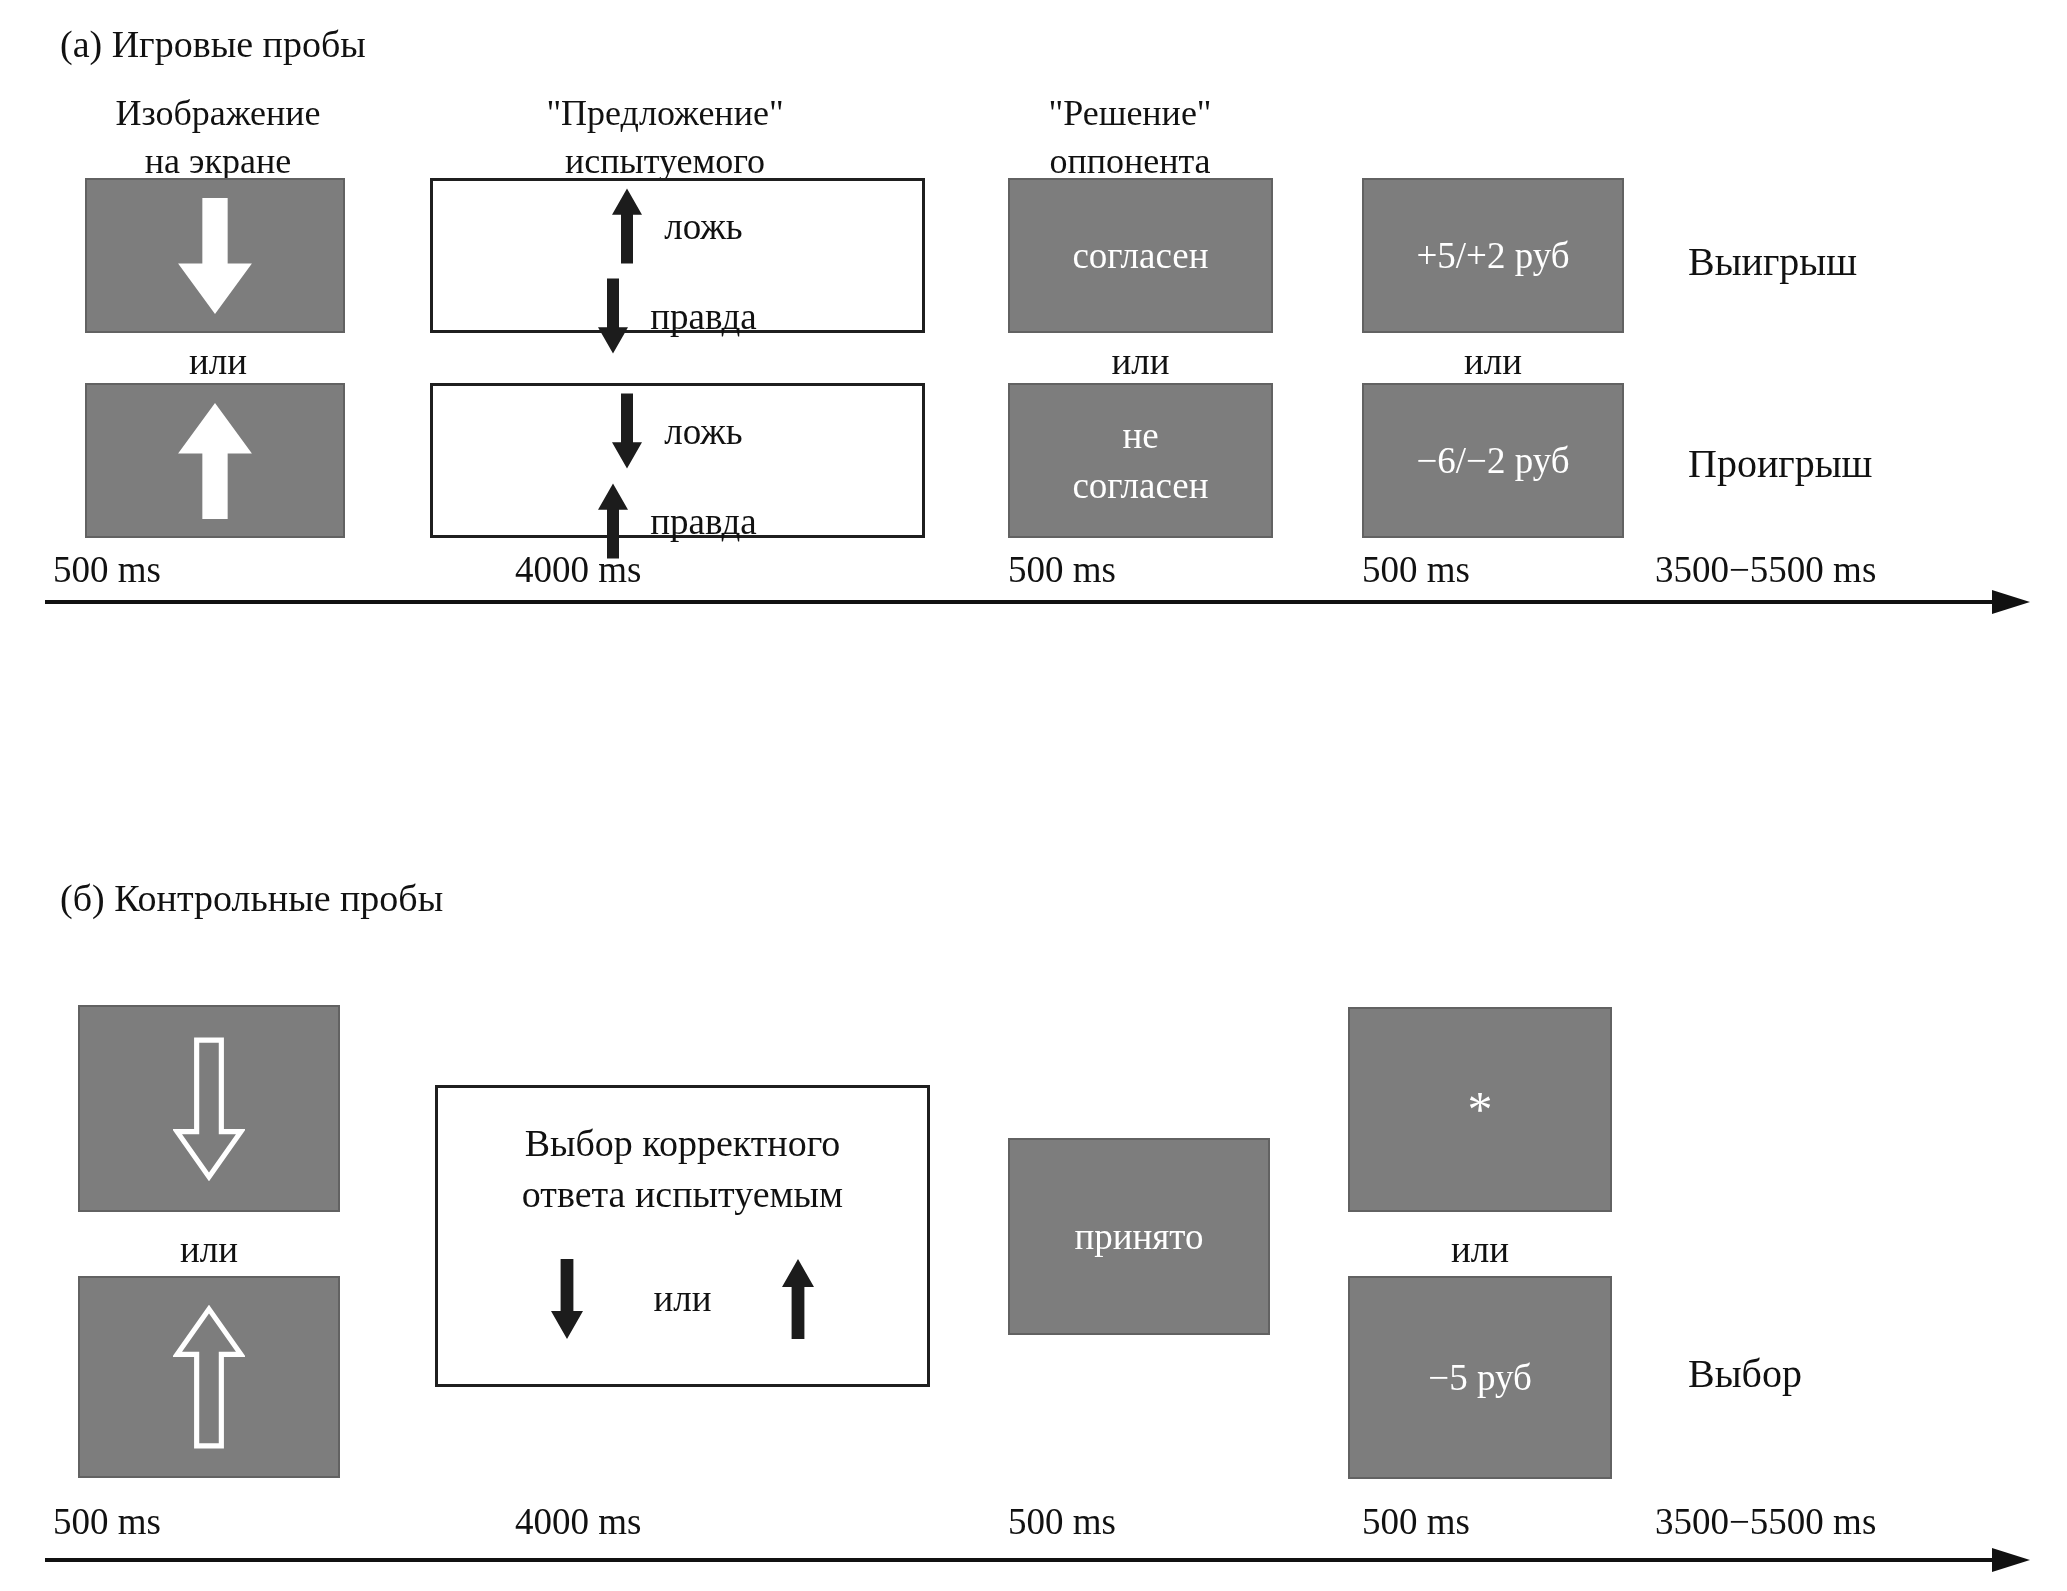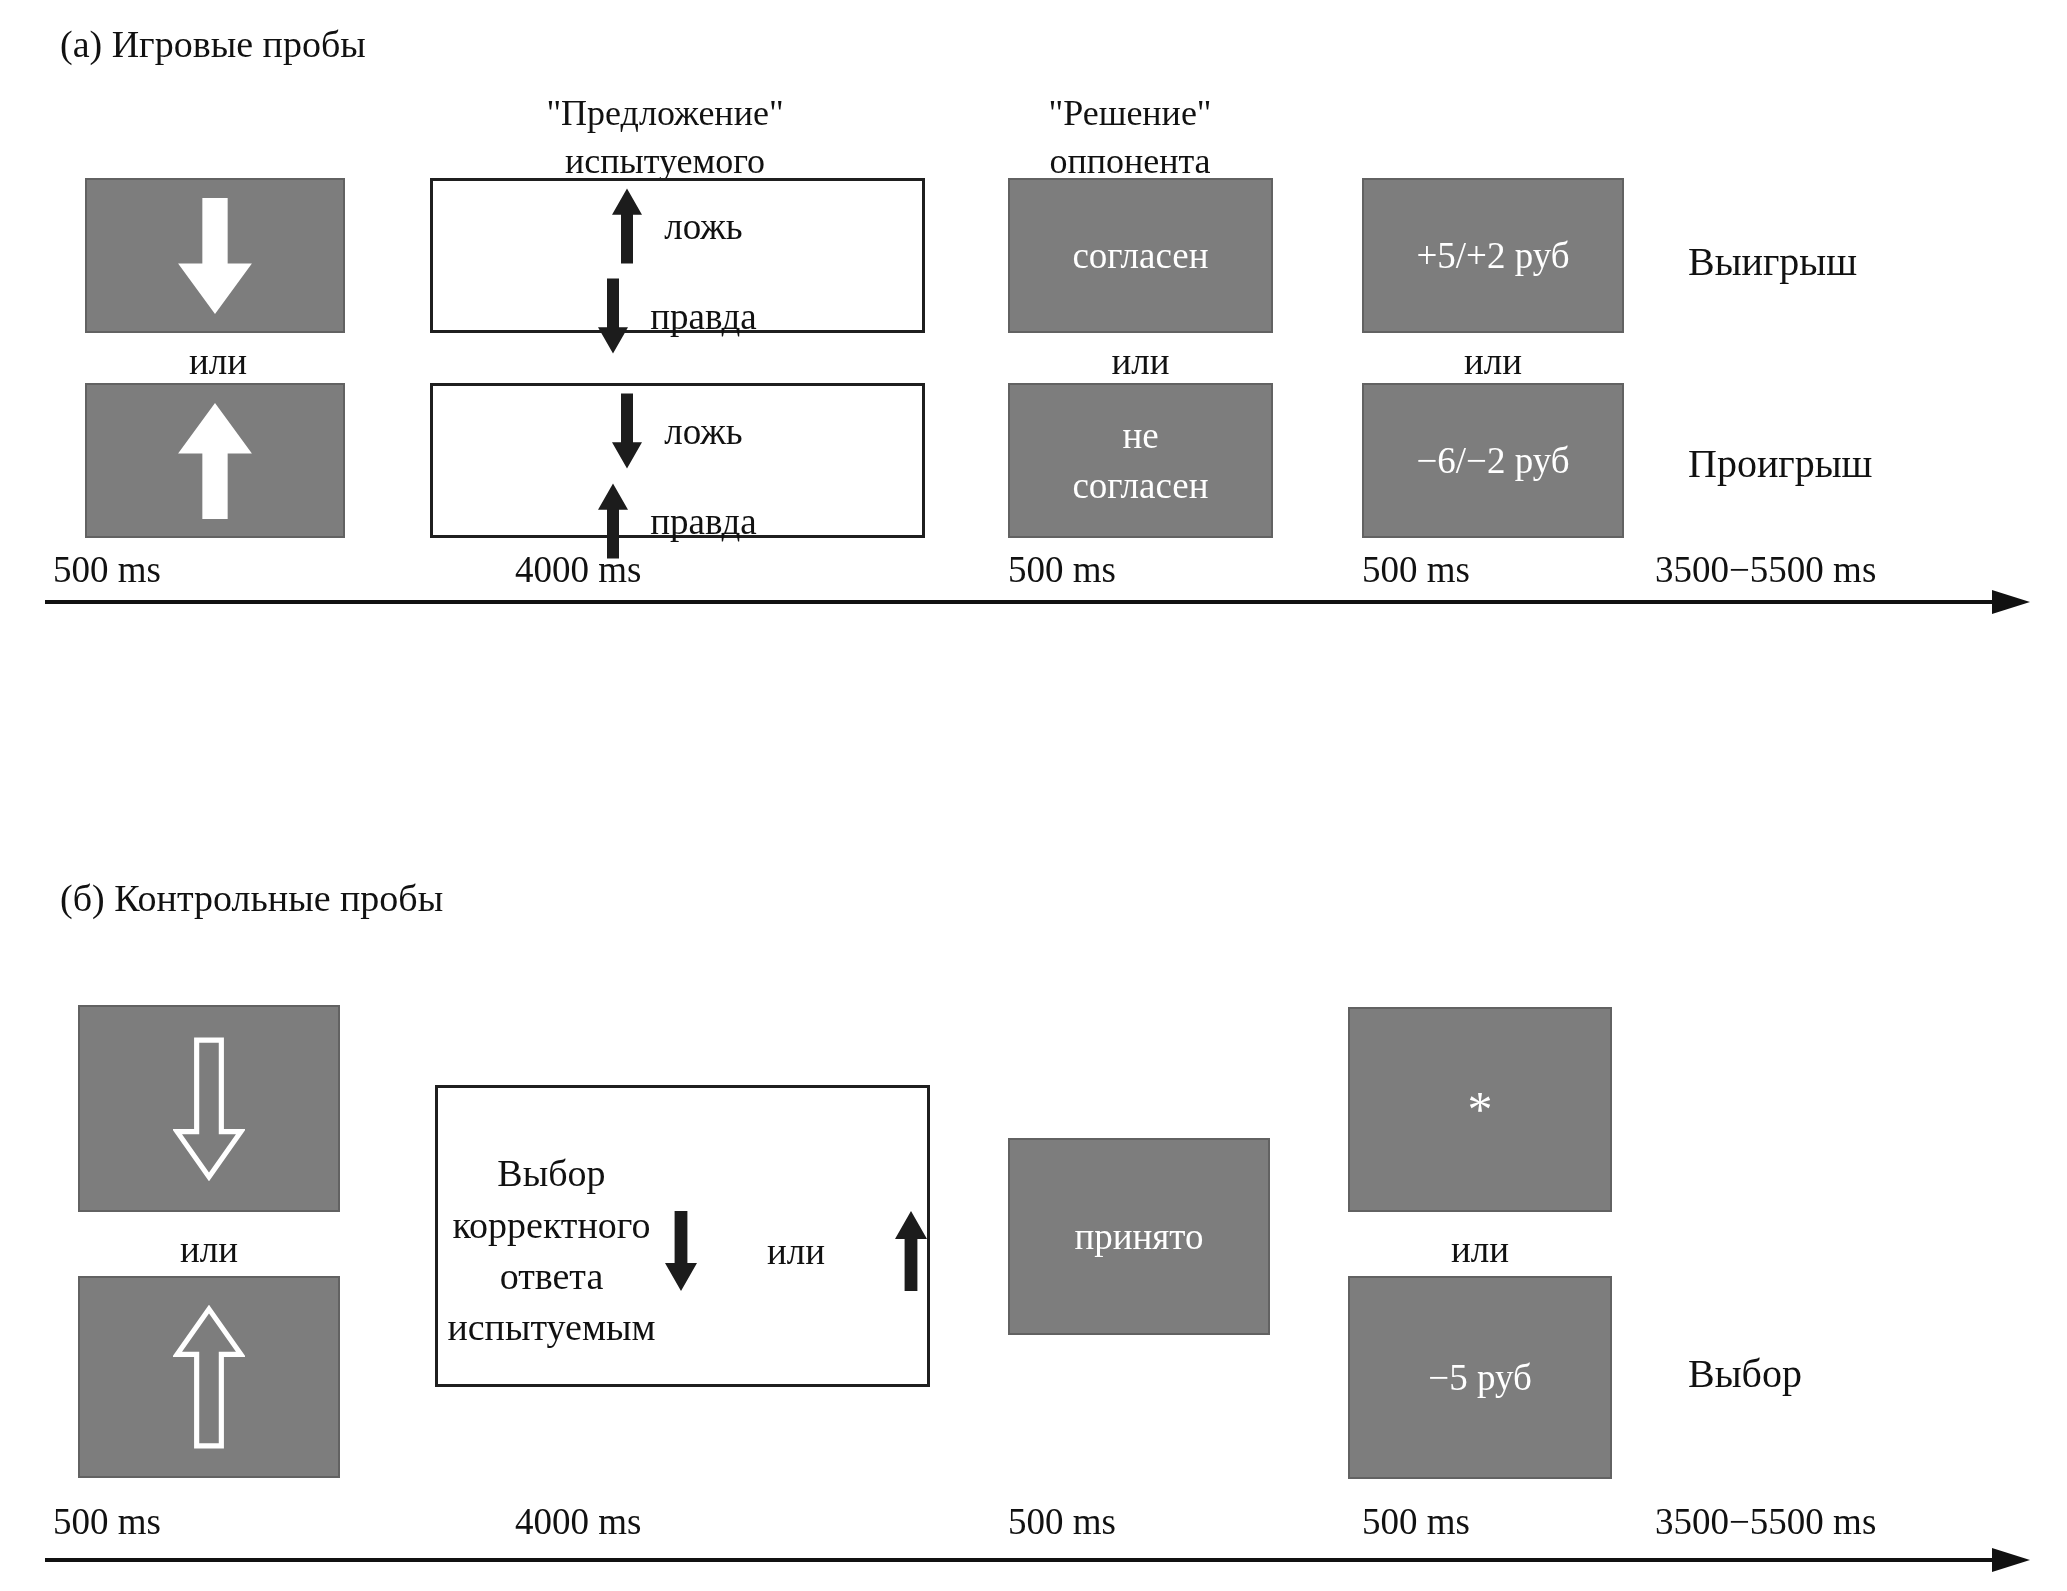--- a/index.html
+++ b/index.html
@@ -12,32 +12,36 @@
   .title { font-size:38px; white-space:nowrap; }
   .hdr { font-size:36px; line-height:1.32; text-align:center; }
   .or { font-size:37px; text-align:center; }
   .timing { font-size:37px; text-align:left; white-space:nowrap; }
   .outcome { font-size:40px; white-space:nowrap; }
   .box-label { font-size:37px; color:#fff; text-align:center; line-height:1.35; }
   .offer { display:flex;flex-direction:column; }
   .offer-half { flex:1; display:flex; align-items:center; justify-content:center; gap:22px; }
   .offer-sep { width:3px; background:#1f1f1f; }
   .offer-word { font-size:37px; color:#111; }
-  .choice { display:flex; flex-direction:row; align-items:center; }
+  .choice { display:flex; flex-direction:column; align-items:center; }
   .choice-txt { font-size:38px; text-align:center; line-height:1.35; margin-top:30px; }
   .choice-row { display:flex; align-items:center; gap:70px; margin-top:30px; }
   .asterisk { font-size:50px; }
 </style>
 </head>
 <body>
 
 <div class="fig">
 
   <div class="abs title" style="left:60px; top:22px;">(а) Игровые пробы</div>
 
+  <div class="abs hdr" style="left:53px; top:90px; width:330px;">
+    <div>Изображение</div>
+    <div>на экране</div>
+  </div>
   <div class="abs hdr" style="left:455px; top:90px; width:420px;">
     <div>"Предложение"</div>
     <div>испытуемого</div>
   </div>
   <div class="abs hdr" style="left:940px; top:90px; width:380px;">
     <div>"Решение"</div>
     <div>оппонента</div>
   </div>
 
   <div class="abs gray" style="left:85px; top:178px; width:260px; height:155px;">

